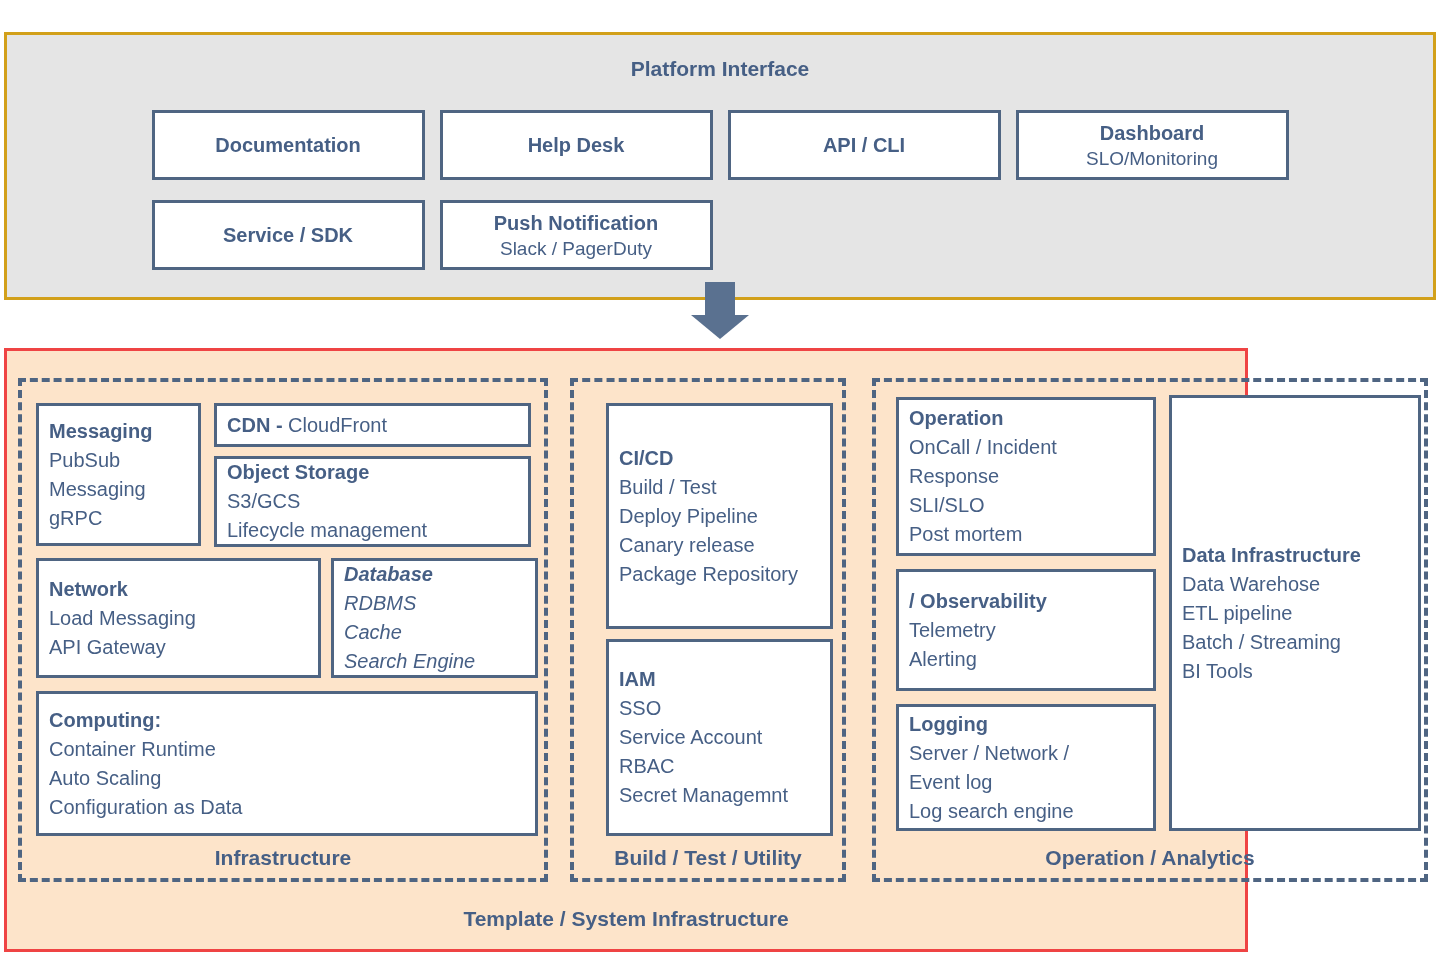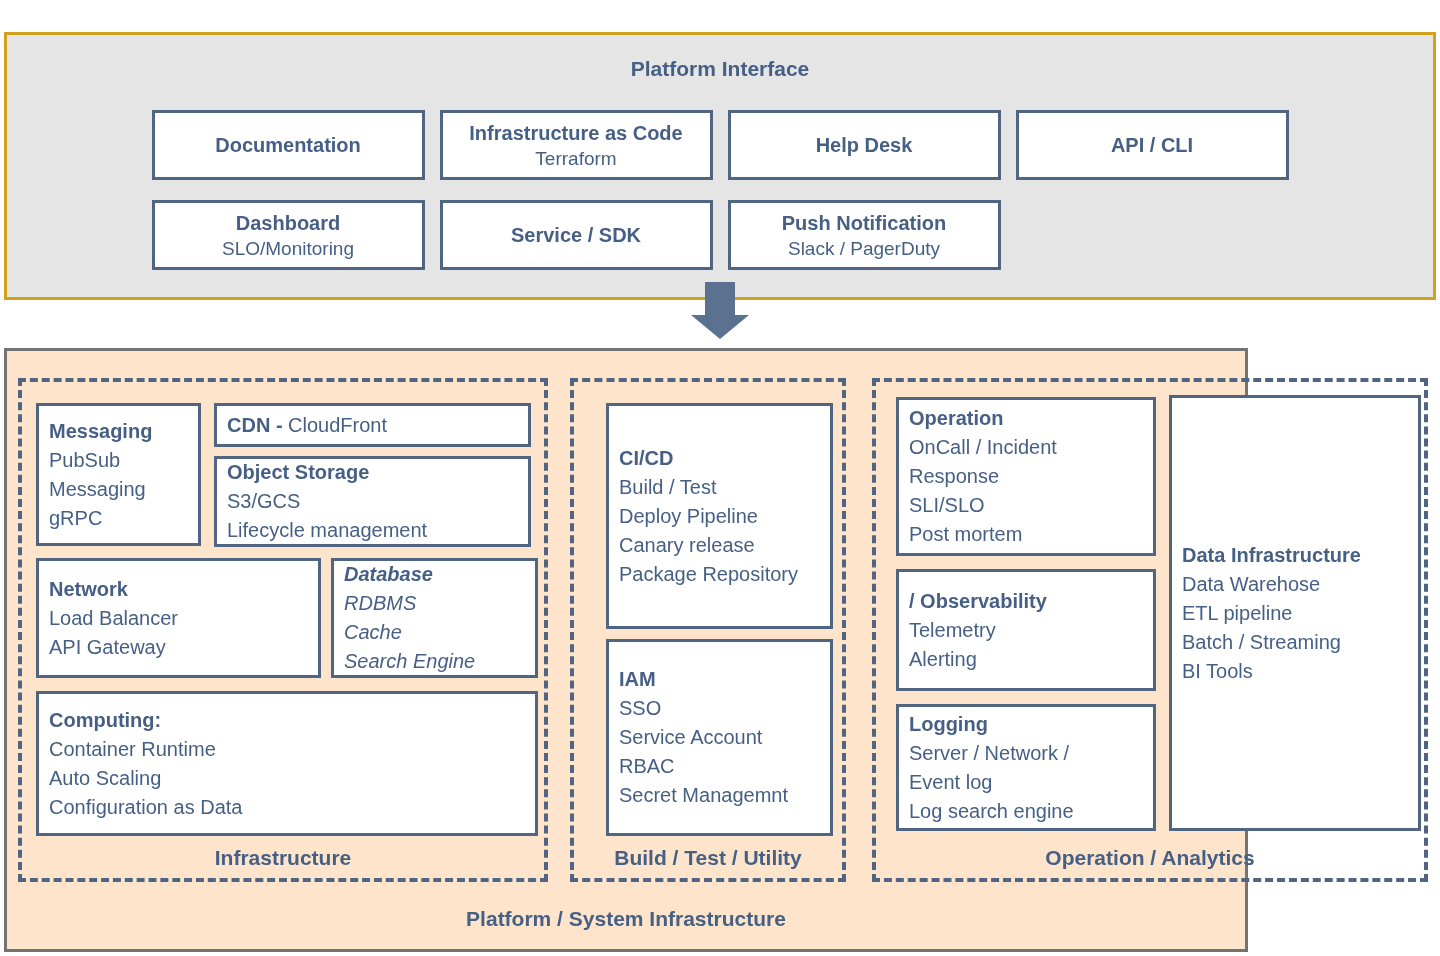--- a/index.html
+++ b/index.html
@@ -38,21 +38,21 @@
   .arrow { display:flex; flex-direction:column; align-items:center; }
   .arrow-stem { width:30px; height:33px; background:#5A7190; }
   .arrow-head {
     width:0; height:0;
     border-left:29px solid transparent; border-right:29px solid transparent;
     border-top:24px solid #5A7190;
   }
   
   .panel-bottom {
     position:absolute; left:4px; top:348px; width:1244px; height:604px;
-    background:#FDE4CA; border:3px solid #737373;
+    background:#FDE4CA; border:3px solid #ef4444;
   }
   .sec {
     position:absolute; top:27px; height:504px;
     border:4px dashed #4F6582;
   }
   .sec-infra { left:11px;  width:530px; }
   .sec-build { left:563px; width:276px; }
   .sec-ops   { left:865px; width:556px; }
   .sec-label {
     position:absolute; bottom:8px; left:0; width:100%;
@@ -93,24 +93,20 @@
 
 <div class="page">
 
   <div class="panel-top">
     <div class="top-title">Platform Interface</div>
     <div class="top-grid">
       <div class="tbox">
         <div class="bt">Documentation</div>
       </div>
       <div class="tbox">
-        <div class="bt">Infrastructure as Code</div>
-        <div class="bs">Terraform</div>
-      </div>
-      <div class="tbox">
         <div class="bt">Help Desk</div>
       </div>
       <div class="tbox">
         <div class="bt">API / CLI</div>
       </div>
       <div class="tbox">
         <div class="bt">Dashboard</div>
         <div class="bs">SLO/Monitoring</div>
       </div>
       <div class="tbox">
@@ -145,21 +141,21 @@
           <span class="l">CloudFront</span>
         </div>
       </div>
       <div class="bbox b-storage">
         <div class="t">Object Storage</div>
         <div class="l">S3/GCS</div>
         <div class="l">Lifecycle management</div>
       </div>
       <div class="bbox b-network">
         <div class="t">Network</div>
-        <div class="l">Load Balancer</div>
+        <div class="l">Load Messaging</div>
         <div class="l">API Gateway</div>
       </div>
       <div class="bbox b-database">
         <div class="t">Database</div>
         <div class="l">RDBMS</div>
         <div class="l">Cache</div>
         <div class="l">Search Engine</div>
       </div>
       <div class="bbox b-computing">
         <div class="t">Computing:</div>
@@ -210,16 +206,16 @@
       <div class="bbox b-datainfra">
         <div class="t">Data Infrastructure</div>
         <div class="l">Data Warehose</div>
         <div class="l">ETL pipeline</div>
         <div class="l">Batch / Streaming</div>
         <div class="l">BI Tools</div>
       </div>
       <div class="sec-label">Operation / Analytics</div>
     </div>
 
-    <div class="bottom-title">Platform / System Infrastructure</div>
+    <div class="bottom-title">Template / System Infrastructure</div>
   </div>
 
 </div>
 
 </body></html>

